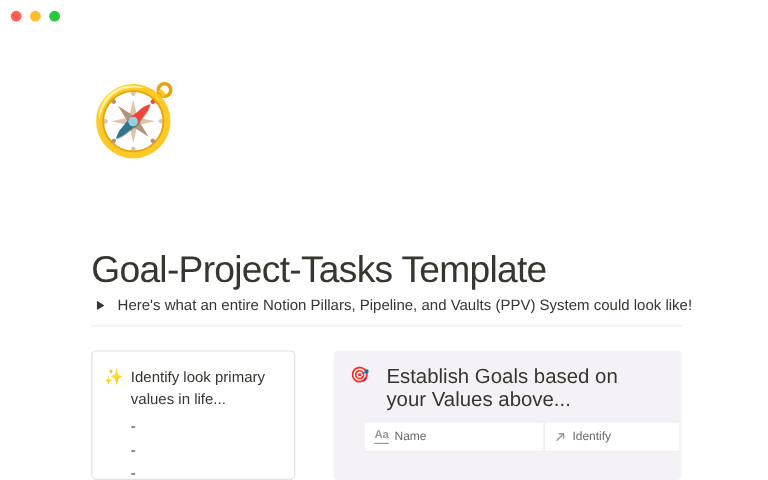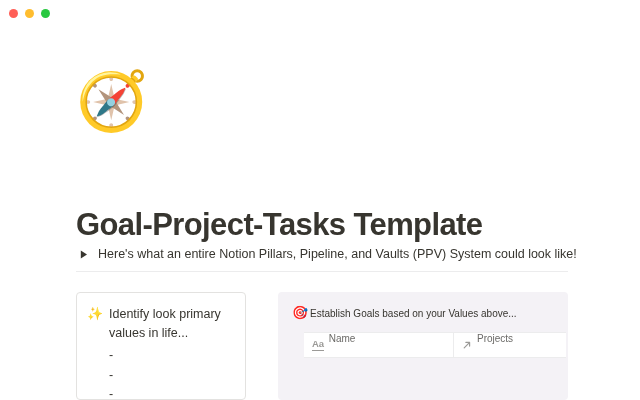--- a/index.html
+++ b/index.html
@@ -65,21 +65,21 @@
     font-size: 58px;
     line-height: 1;
     user-select: none;
   }
 
   .page-title {
     position: absolute;
     left: 76px;
     top: 158px;
     font-size: 31px;
-    font-weight: bold;
+    font-weight: normal;
     letter-spacing: -0.6px;
     color: #37352f;
     white-space: nowrap;
   }
 
   
   .toggle-row {
     position: absolute;
     left: 76px;
     top: 217px;
@@ -155,23 +155,24 @@
     user-select: none;
   }
   .callout-left-text {
     font-size: 12.5px;
     line-height: 19px;
     color: #37352f;
     margin-left: 4px;
     max-width: 128px;
   }
   .callout-right-text {
-    font-size: 10px;
+    font-size: 17px;
     line-height: 19px;
     color: #37352f;
+    margin-left: 12px;
     max-width: 215px;
   }
 
   .dash-list {
     margin-top: 3px;
     padding-left: 22px;
   }
   .dash-item {
     font-size: 12.5px;
     line-height: 19.5px;
@@ -191,20 +192,21 @@
     width: 262px;
     background: #ffffff;
     border-top: 1px solid #ececed;
     border-bottom: 1px solid #ececed;
     display: flex;
     height: 26px;
     box-sizing: border-box;
   }
   .db-col {
     display: flex;
+    align-items: center;
     height: 100%;
     box-sizing: border-box;
     padding-left: 8px;
     overflow: hidden;
   }
   .db-col-name {
     flex: 0 0 150px;
     border-right: 1px solid #ececed;
   }
   .db-col-projects {
@@ -292,20 +294,20 @@
             </span>
             <span class="db-col-label">Name</span>
           </div>
           <div class="db-col db-col-projects">
             <span class="db-col-icon">
               <svg width="10" height="10" viewBox="0 0 10 10" aria-hidden="true">
                 <path d="M2.2 7.8 L7.4 2.6" stroke="#9b9a97" stroke-width="1.2" stroke-linecap="round"></path>
                 <path d="M3.9 2.4 L7.6 2.4 L7.6 6.1" stroke="#9b9a97" stroke-width="1.2" stroke-linecap="round" stroke-linejoin="round" fill="none"></path>
               </svg>
             </span>
-            <span class="db-col-label">Projects</span>
+            <span class="db-col-label">Identify</span>
           </div>
         </div>
       </div>
 
     </div>
   </div>
 </div>
 
 </body></html>

